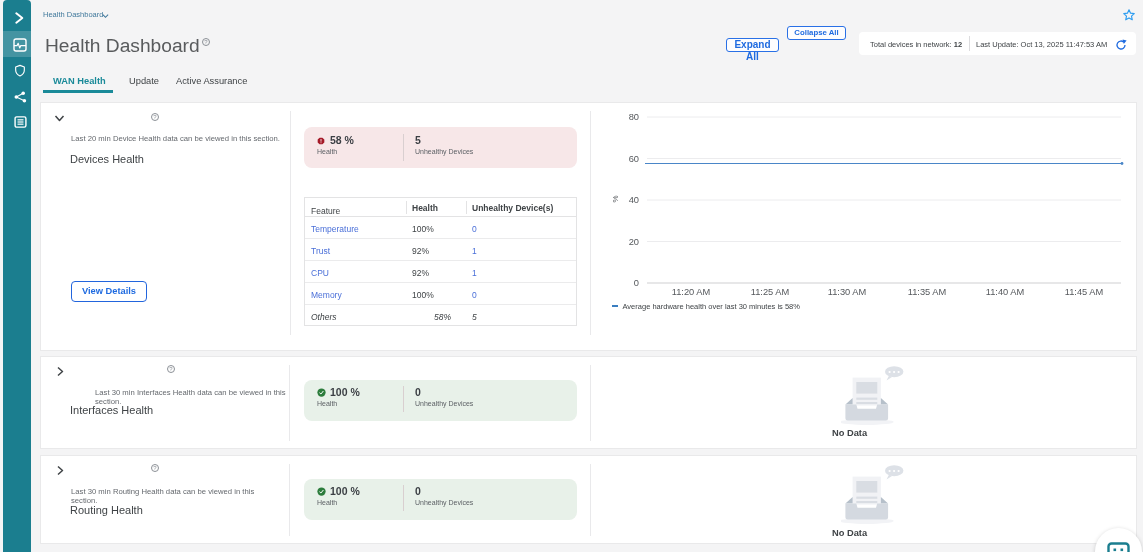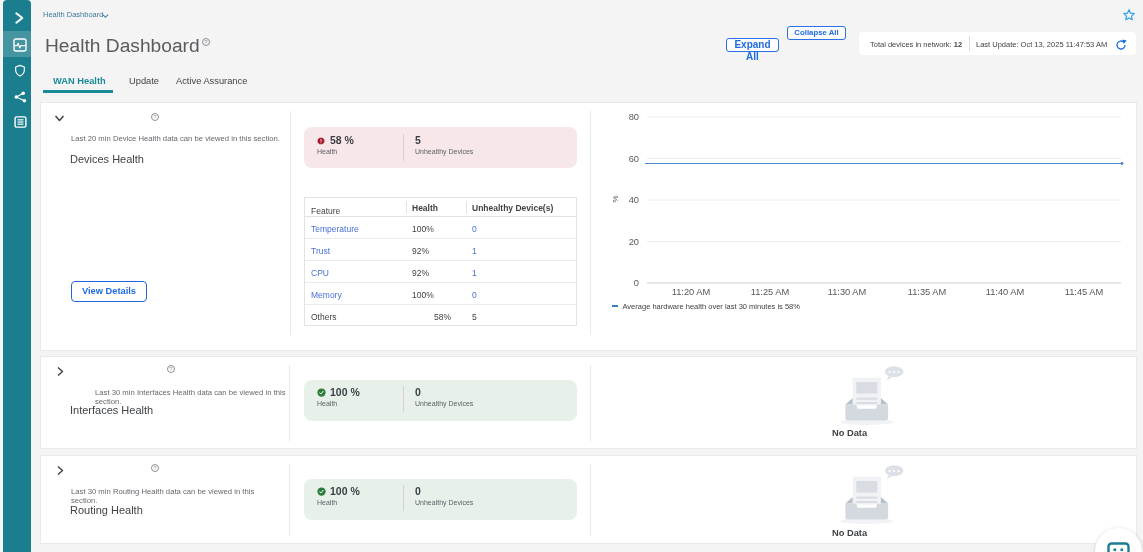--- a/index.html
+++ b/index.html
@@ -123,21 +123,21 @@
     <div class="abs" style="left:0; top:63px; width:100%; height:22px; border-bottom:1px solid #ebebec;">
       <div class="cell lnk" style="left:6px; top:7px;">CPU</div>
       <div class="cell" style="left:107px; top:7px;">92%</div>
       <div class="cell lnk" style="left:167px; top:7px;">1</div>
     </div>
     <div class="abs" style="left:0; top:85px; width:100%; height:22px; border-bottom:1px solid #ebebec;">
       <div class="cell lnk" style="left:6px; top:7px;">Memory</div>
       <div class="cell" style="left:107px; top:7px;">100%</div>
       <div class="cell lnk" style="left:167px; top:7px;">0</div>
     </div>
-    <div class="abs" style="left:0; top:107px; width:100%; height:22px;">
+    <div class="abs" style="left:0; top:107px; width:100%; height:22px;font-style:italic;">
       <div class="cell" style="left:6px; top:7px;">Others</div>
       <div class="cell" style="left:107px; top:7px;padding-left:22px;">58%</div>
       <div class="cell" style="left:167px; top:7px;">5</div>
     </div>
   </div>
 
   <svg class="abs" style="left:550px; top:0;" width="547" height="225" viewBox="0 0 547 225">
     <g stroke="#ececee" stroke-width="1">
       <line x1="56" y1="14" x2="530" y2="14"></line>
       <line x1="56" y1="55.5" x2="530" y2="55.5"></line>

